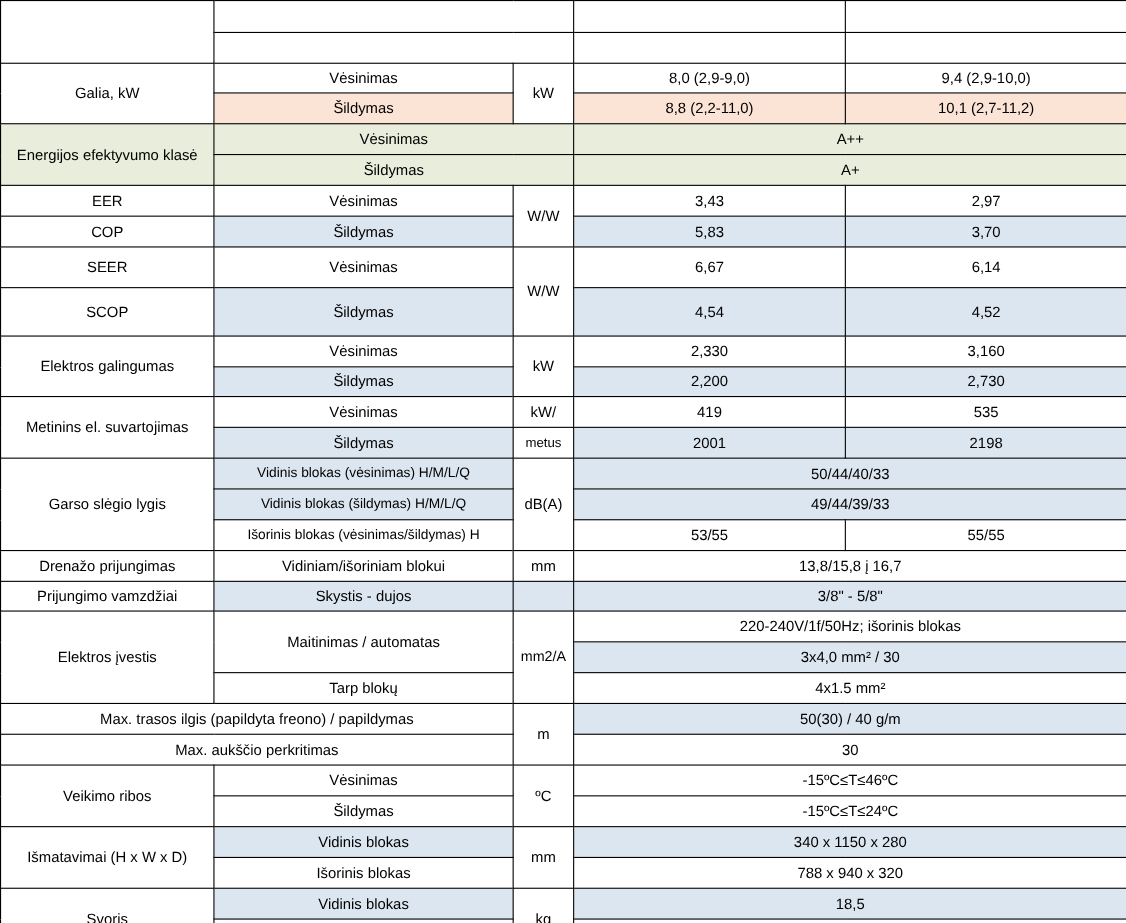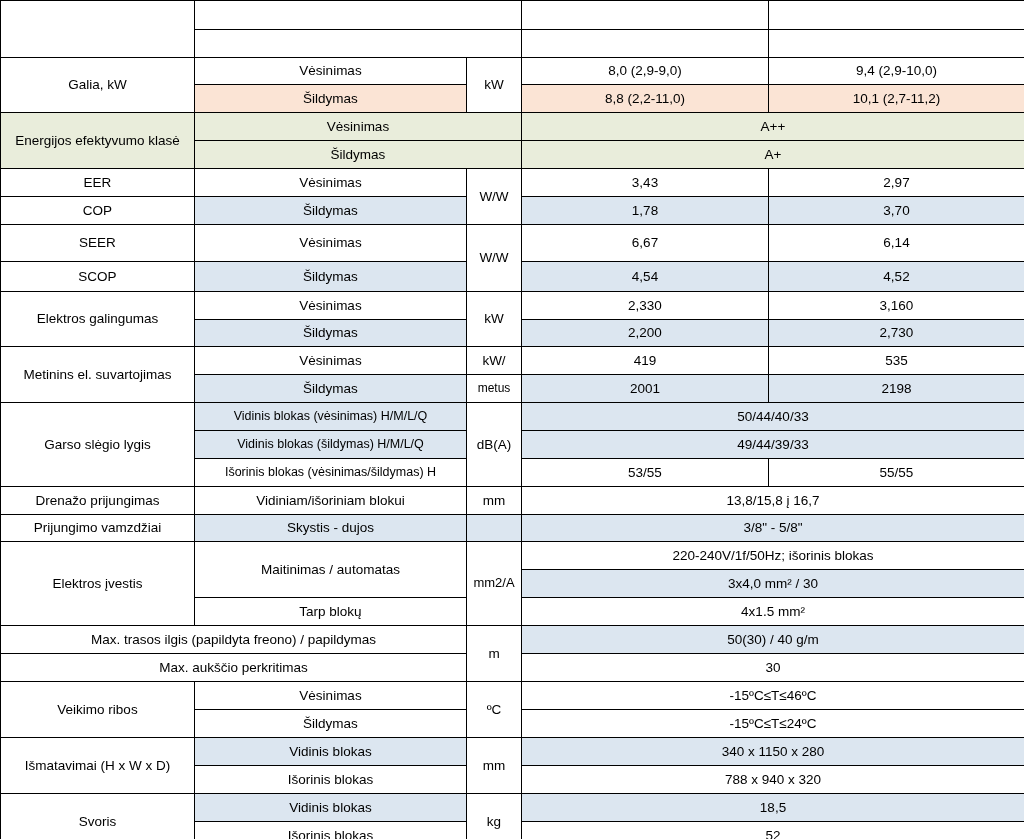--- a/index.html
+++ b/index.html
@@ -117,32 +117,32 @@
     <tr style="height:28px">
       <td class="lbl">EER</td>
       <td class="ctr">Vėsinimas</td>
       <td class="ctr" rowspan="2">W/W</td>
       <td class="ctr">3,43</td>
       <td class="ctr">2,97</td>
     </tr>
     <tr style="height:28px">
       <td class="lbl">COP</td>
       <td class="ctr fill-blue">Šildymas</td>
-      <td class="ctr fill-blue">1,78</td>
+      <td class="ctr fill-blue">5,83</td>
       <td class="ctr fill-blue">3,70</td>
     </tr>
 
     <tr style="height:37px">
       <td class="lbl">SEER</td>
       <td class="ctr">Vėsinimas</td>
       <td class="ctr" rowspan="2">W/W</td>
       <td class="ctr">6,67</td>
       <td class="ctr">6,14</td>
     </tr>
-    <tr style="height:30px">
+    <tr style="height:44px">
       <td class="lbl">SCOP</td>
       <td class="ctr fill-blue">Šildymas</td>
       <td class="ctr fill-blue">4,54</td>
       <td class="ctr fill-blue">4,52</td>
     </tr>
 
     <tr style="height:28px">
       <td class="lbl" rowspan="2">Elektros galingumas</td>
       <td class="ctr">Vėsinimas</td>
       <td class="ctr" rowspan="2">kW</td>

